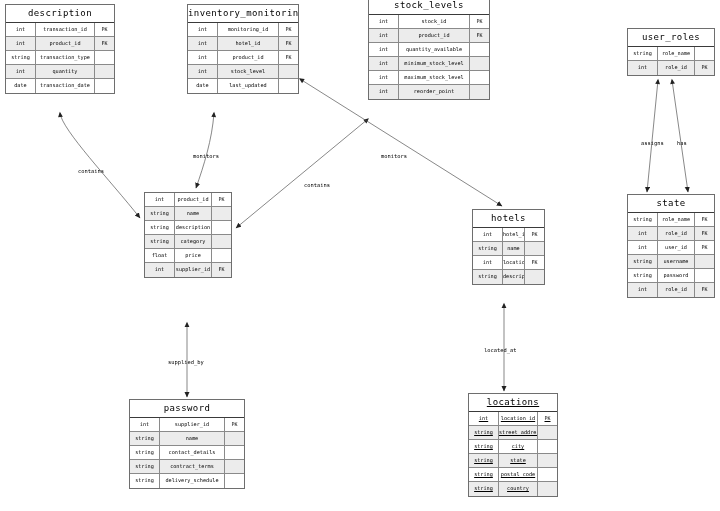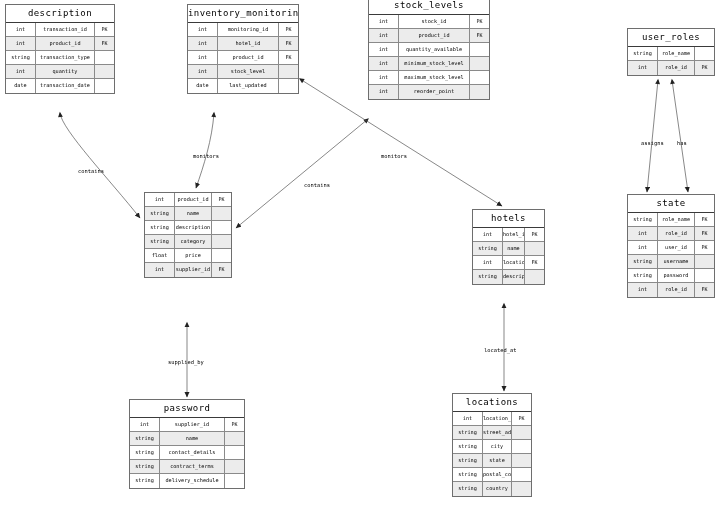--- a/index.html
+++ b/index.html
@@ -327,21 +327,21 @@
           <div class="cell c-type">string</div>
           <div class="cell c-name">contract_terms</div>
           <div class="cell c-key"></div>
         </div>
         <div class="attr-row">
           <div class="cell c-type">string</div>
           <div class="cell c-name">delivery_schedule</div>
           <div class="cell c-key"></div>
         </div>
       </div>
-      <div class="entity" style="left: 452px; top: 393px; width: 80px;">
+      <div class="entity" style="left: 468px; top: 393px; width: 90px; text-decoration: underline;">
         <div class="entity-title">locations</div>
         <div class="attr-row">
           <div class="cell c-type">int</div>
           <div class="cell c-name">location_id</div>
           <div class="cell c-key">PK</div>
         </div>
         <div class="attr-row alt">
           <div class="cell c-type">string</div>
           <div class="cell c-name">street_address</div>
           <div class="cell c-key"></div>

